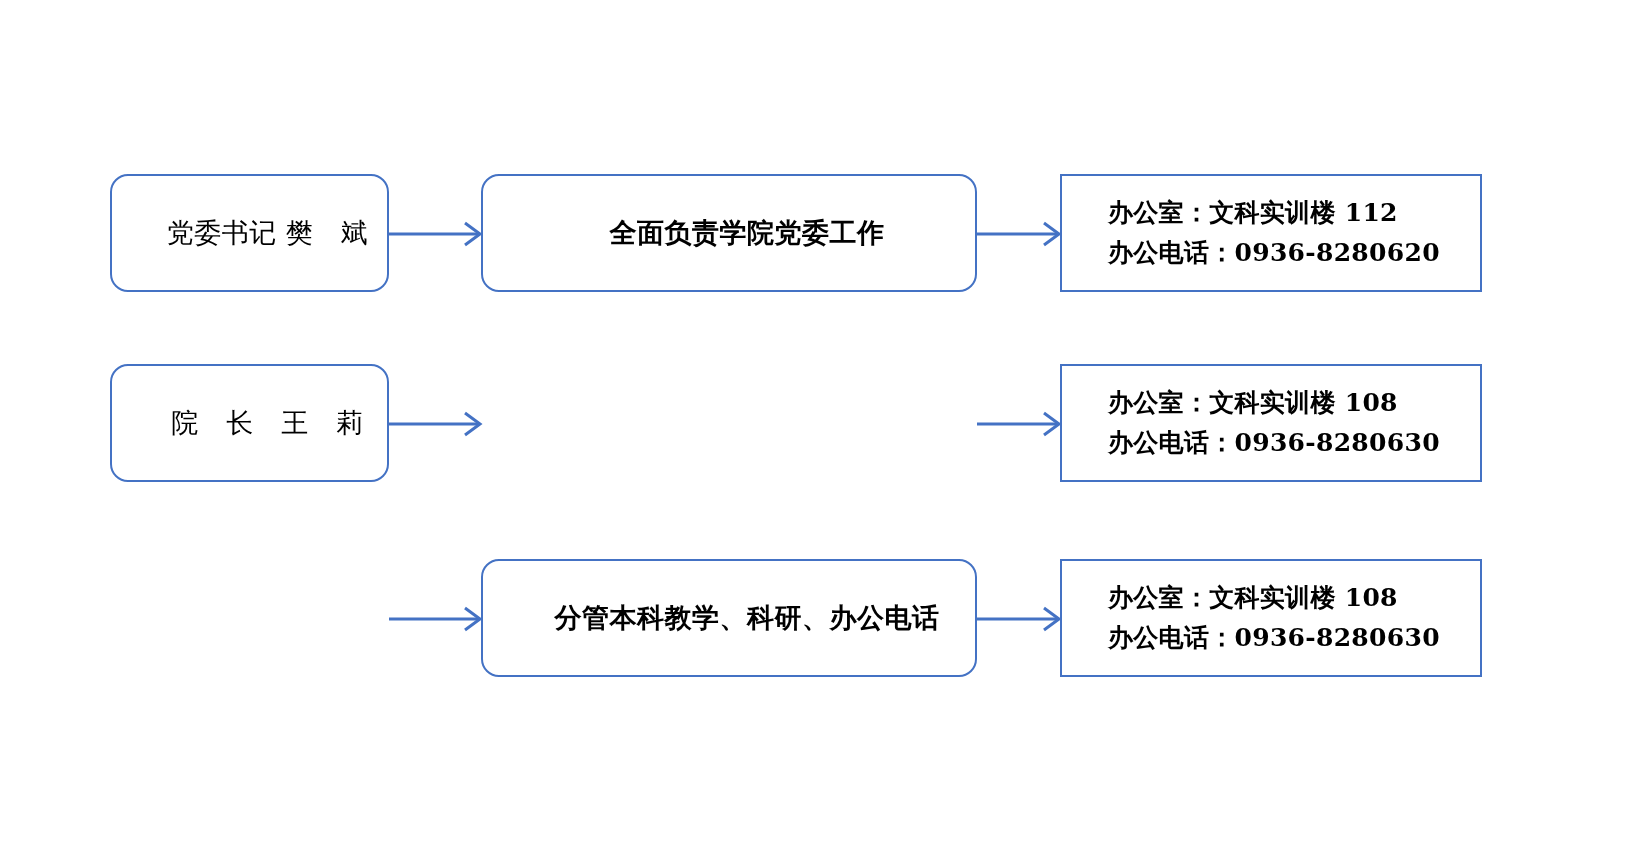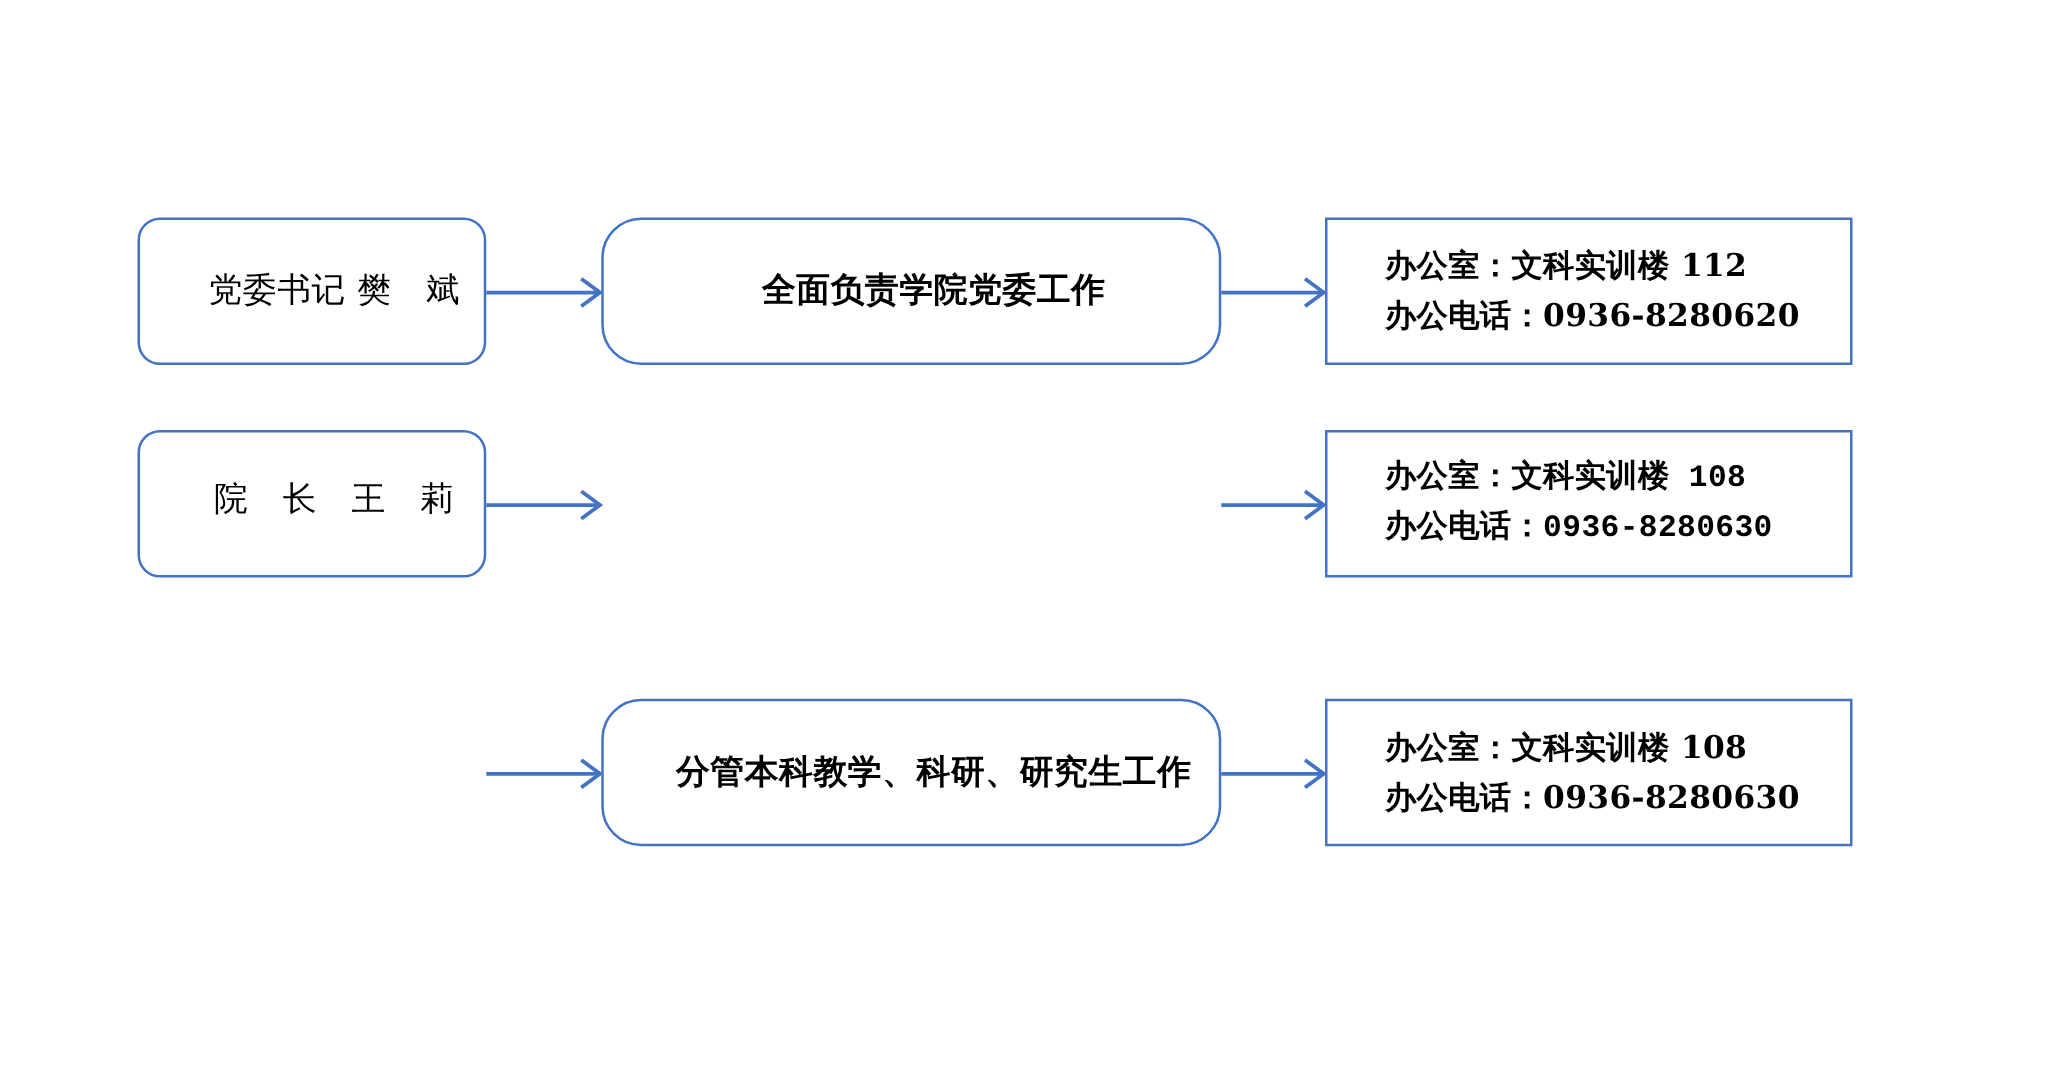--- a/index.html
+++ b/index.html
@@ -25,21 +25,21 @@
   }
 
   .row {
     position: absolute;
     left: 0;
     width: 1638px;
     height: 120px;
   }
 
   .row-1 { top: 174px; }
-  .row-2 { top: 344px; font-family: Liberation Mono, monospace; }
+  .row-2 { top: 364px; }
   .row-3 { top: 559px; }
 
   
   .box {
     position: absolute;
     box-sizing: border-box;
     border: 2.5px solid #4472C4;
     background: #ffffff;
     display: flex;
     align-items: center;
@@ -59,21 +59,21 @@
     font-size: 27px;
     letter-spacing: 0.5px;
     white-space: pre;
   }
 
   .box-duty {
     left: 481px;
     top: 0;
     width: 496px;
     height: 118px;
-    border-radius: 32px;
+    border-radius: 18px;
     font-size: 27px;
     font-weight: bold;
     letter-spacing: 0.5px;
   }
 
   .box-contact {
     left: 1060px;
     top: 0;
     width: 422px;
     height: 118px;
@@ -178,21 +178,21 @@
 
     <div class="arrow arrow-left">
       <svg width="94" height="26" viewBox="0 0 94 26" aria-hidden="true">
         <line x1="0" y1="13" x2="90" y2="13" stroke="#4472C4" stroke-width="3"></line>
         <polyline points="76,2 91,13 76,24" fill="none" stroke="#4472C4" stroke-width="3"></polyline>
       </svg>
     </div>
 
     <div class="box box-duty">
       <div style="width:100%">
-        <span class="duty-text">分管本科教学、科研、研究生工作</span>
+        <span class="duty-text">分管本科教学、科研、办公电话</span>
       </div>
     </div>
 
     <div class="arrow arrow-right">
       <svg width="85" height="26" viewBox="0 0 85 26" aria-hidden="true">
         <line x1="0" y1="13" x2="81" y2="13" stroke="#4472C4" stroke-width="3"></line>
         <polyline points="67,2 82,13 67,24" fill="none" stroke="#4472C4" stroke-width="3"></polyline>
       </svg>
     </div>
 

